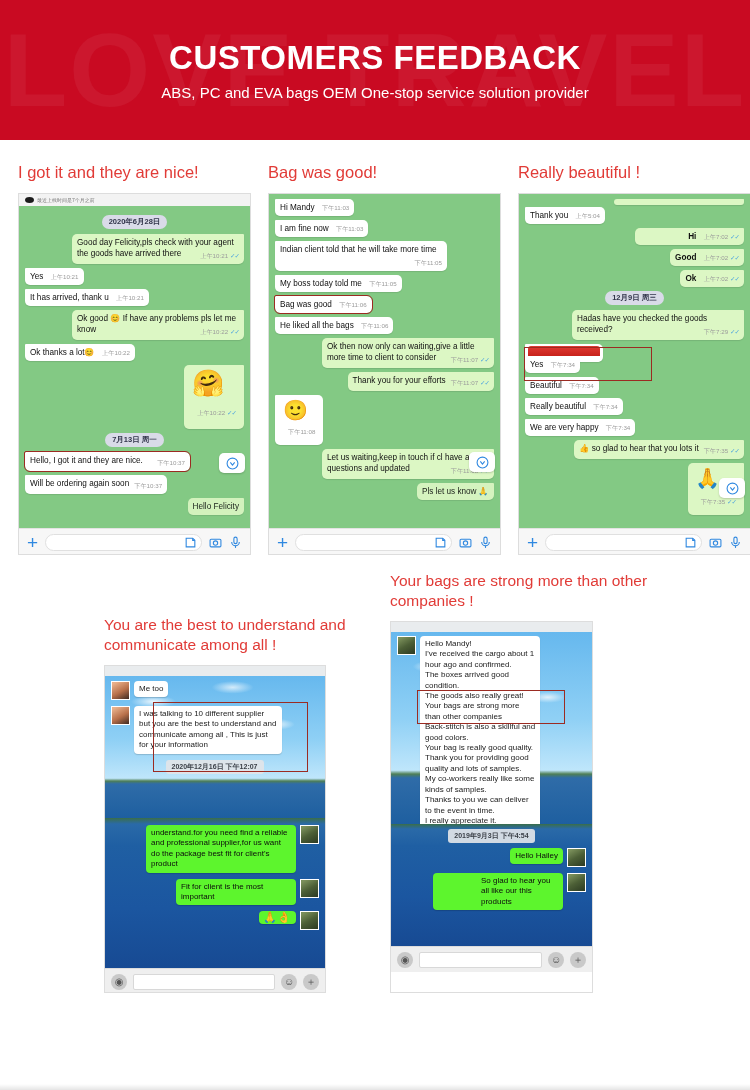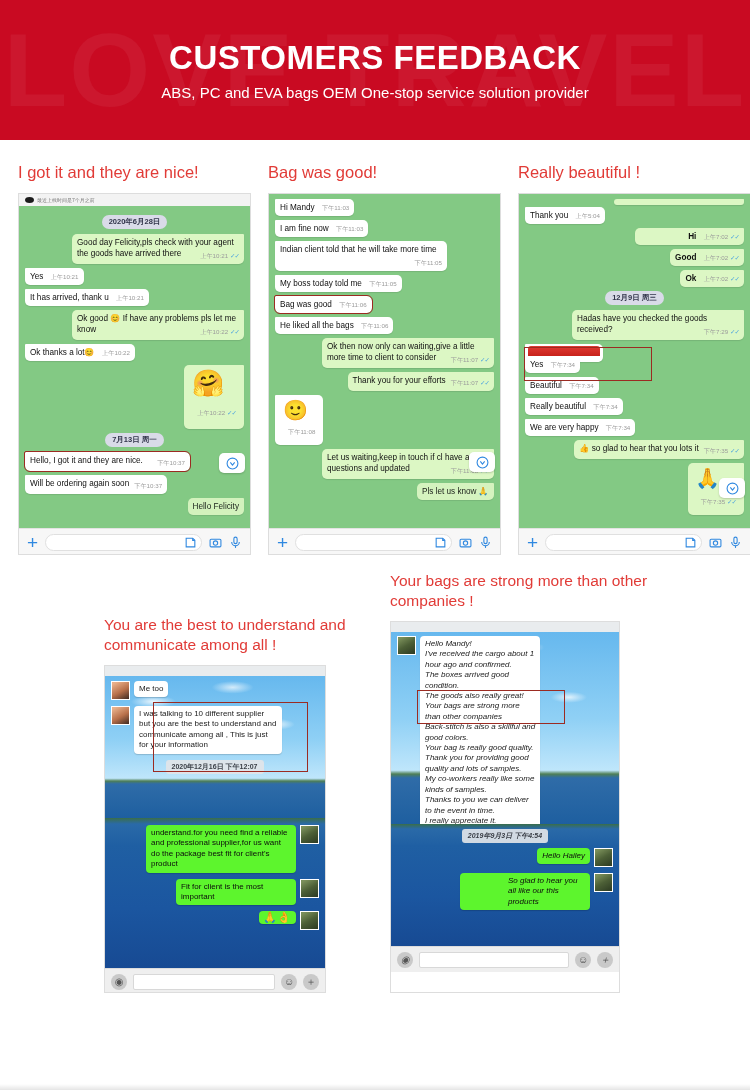--- a/index.html
+++ b/index.html
@@ -80,21 +80,21 @@
 
   
   .phone {
     position: relative;
     border: 1px solid #dddddd;
     background: #ffffff;
     overflow: hidden;
   }
   .phone-line { width: 233px; height: 362px; }
   .phone-wa-left { width: 222px; height: 328px; }
-  .phone-wa-right { width: 230px; height: 372px; font-style: italic; }
+  .phone-wa-right { width: 203px; height: 372px; }
 
   
   .mini-topbar {
     height: 12px; background: #f3f3f3;
     display: flex; align-items: center; gap: 3px;
     padding: 0 6px; overflow: hidden;
   }
   .mini-topbar .dot {
     width: 9px; height: 6px; border-radius: 50%; background: #1b1b1b;
     flex: 0 0 auto;

